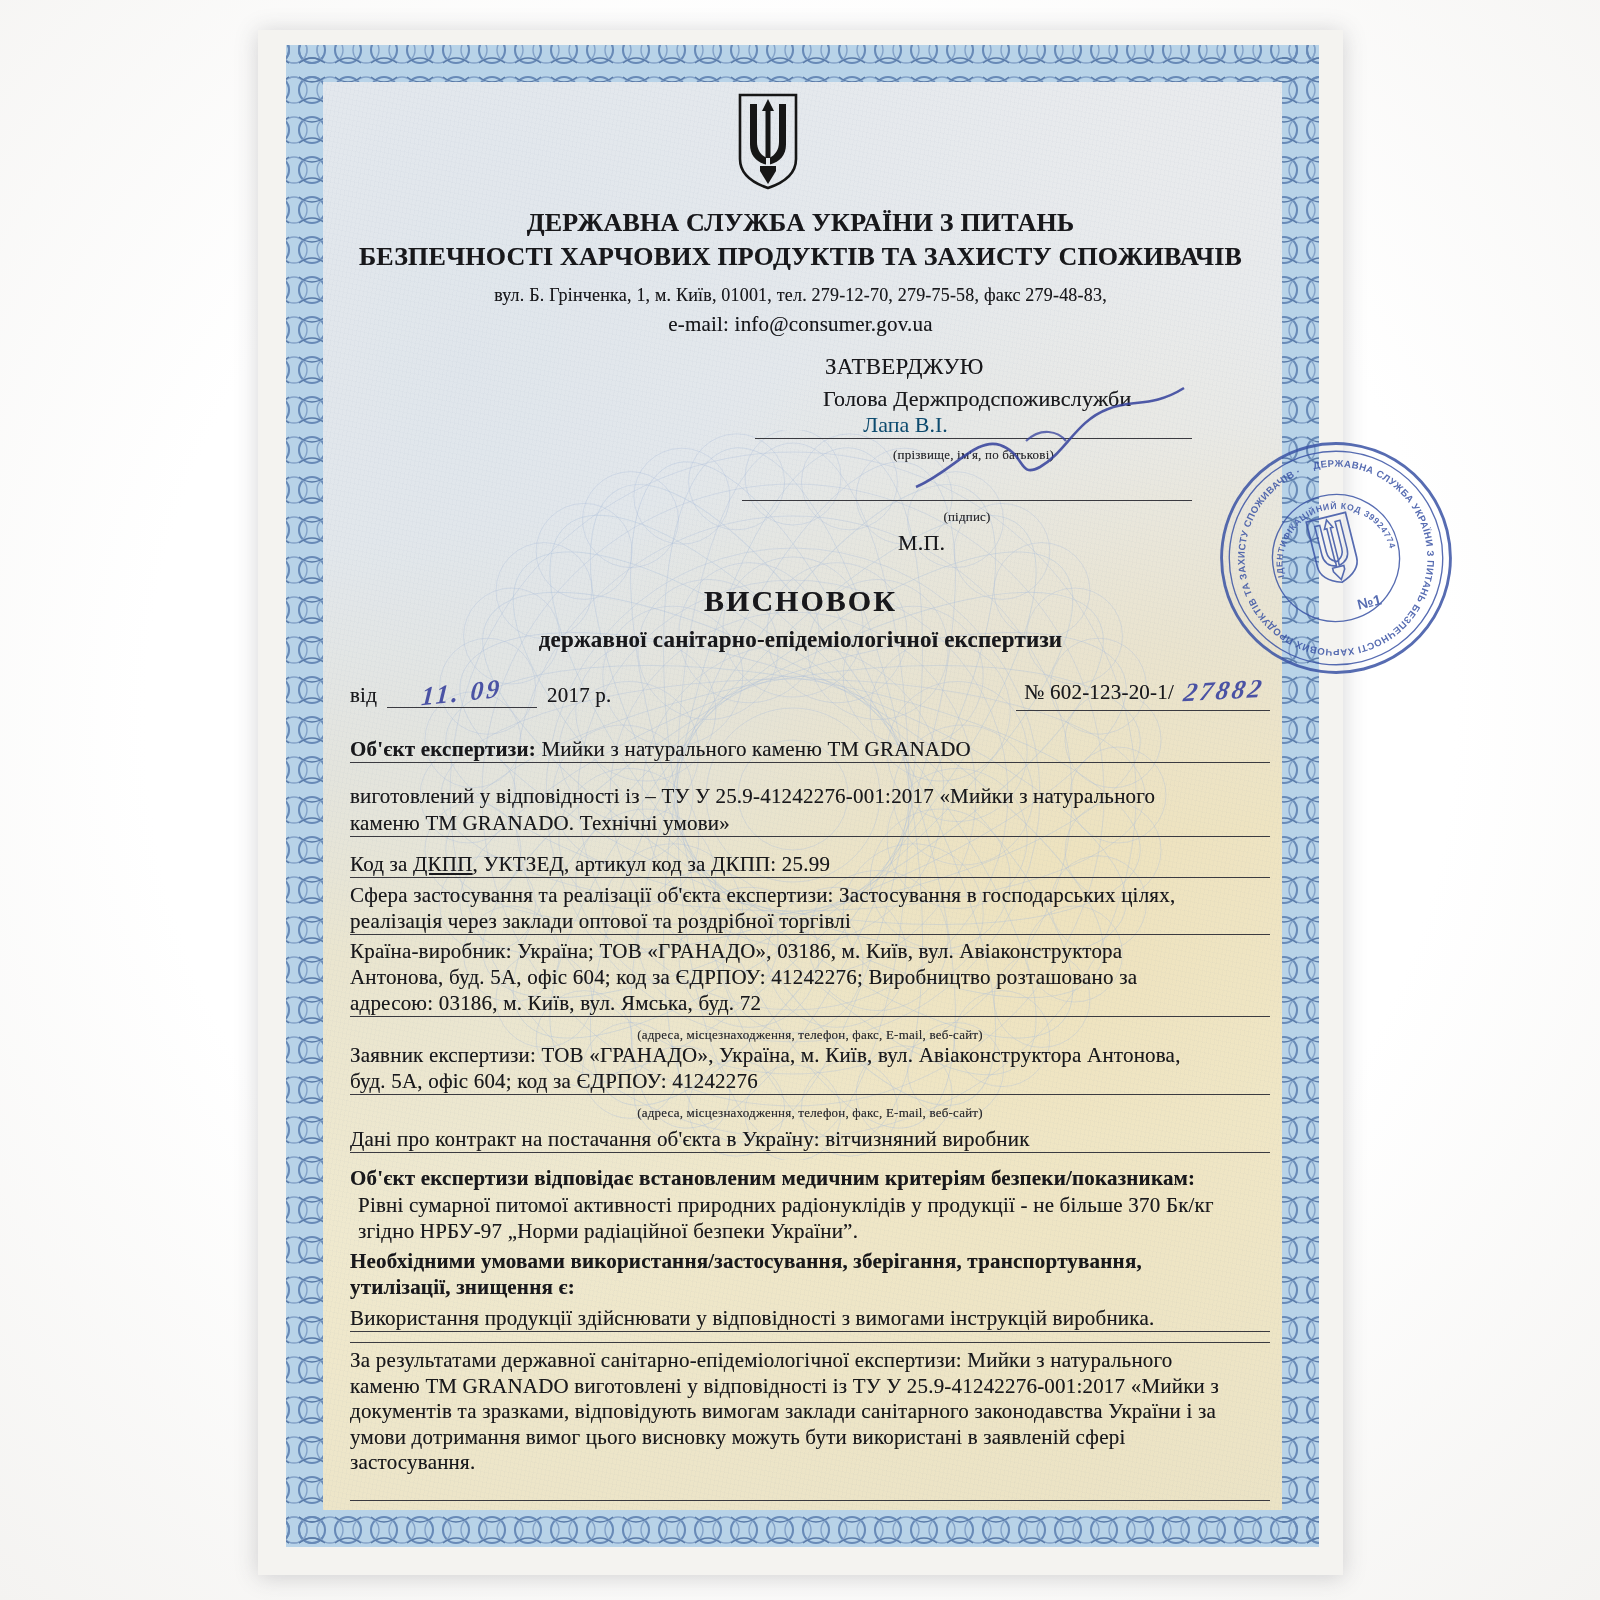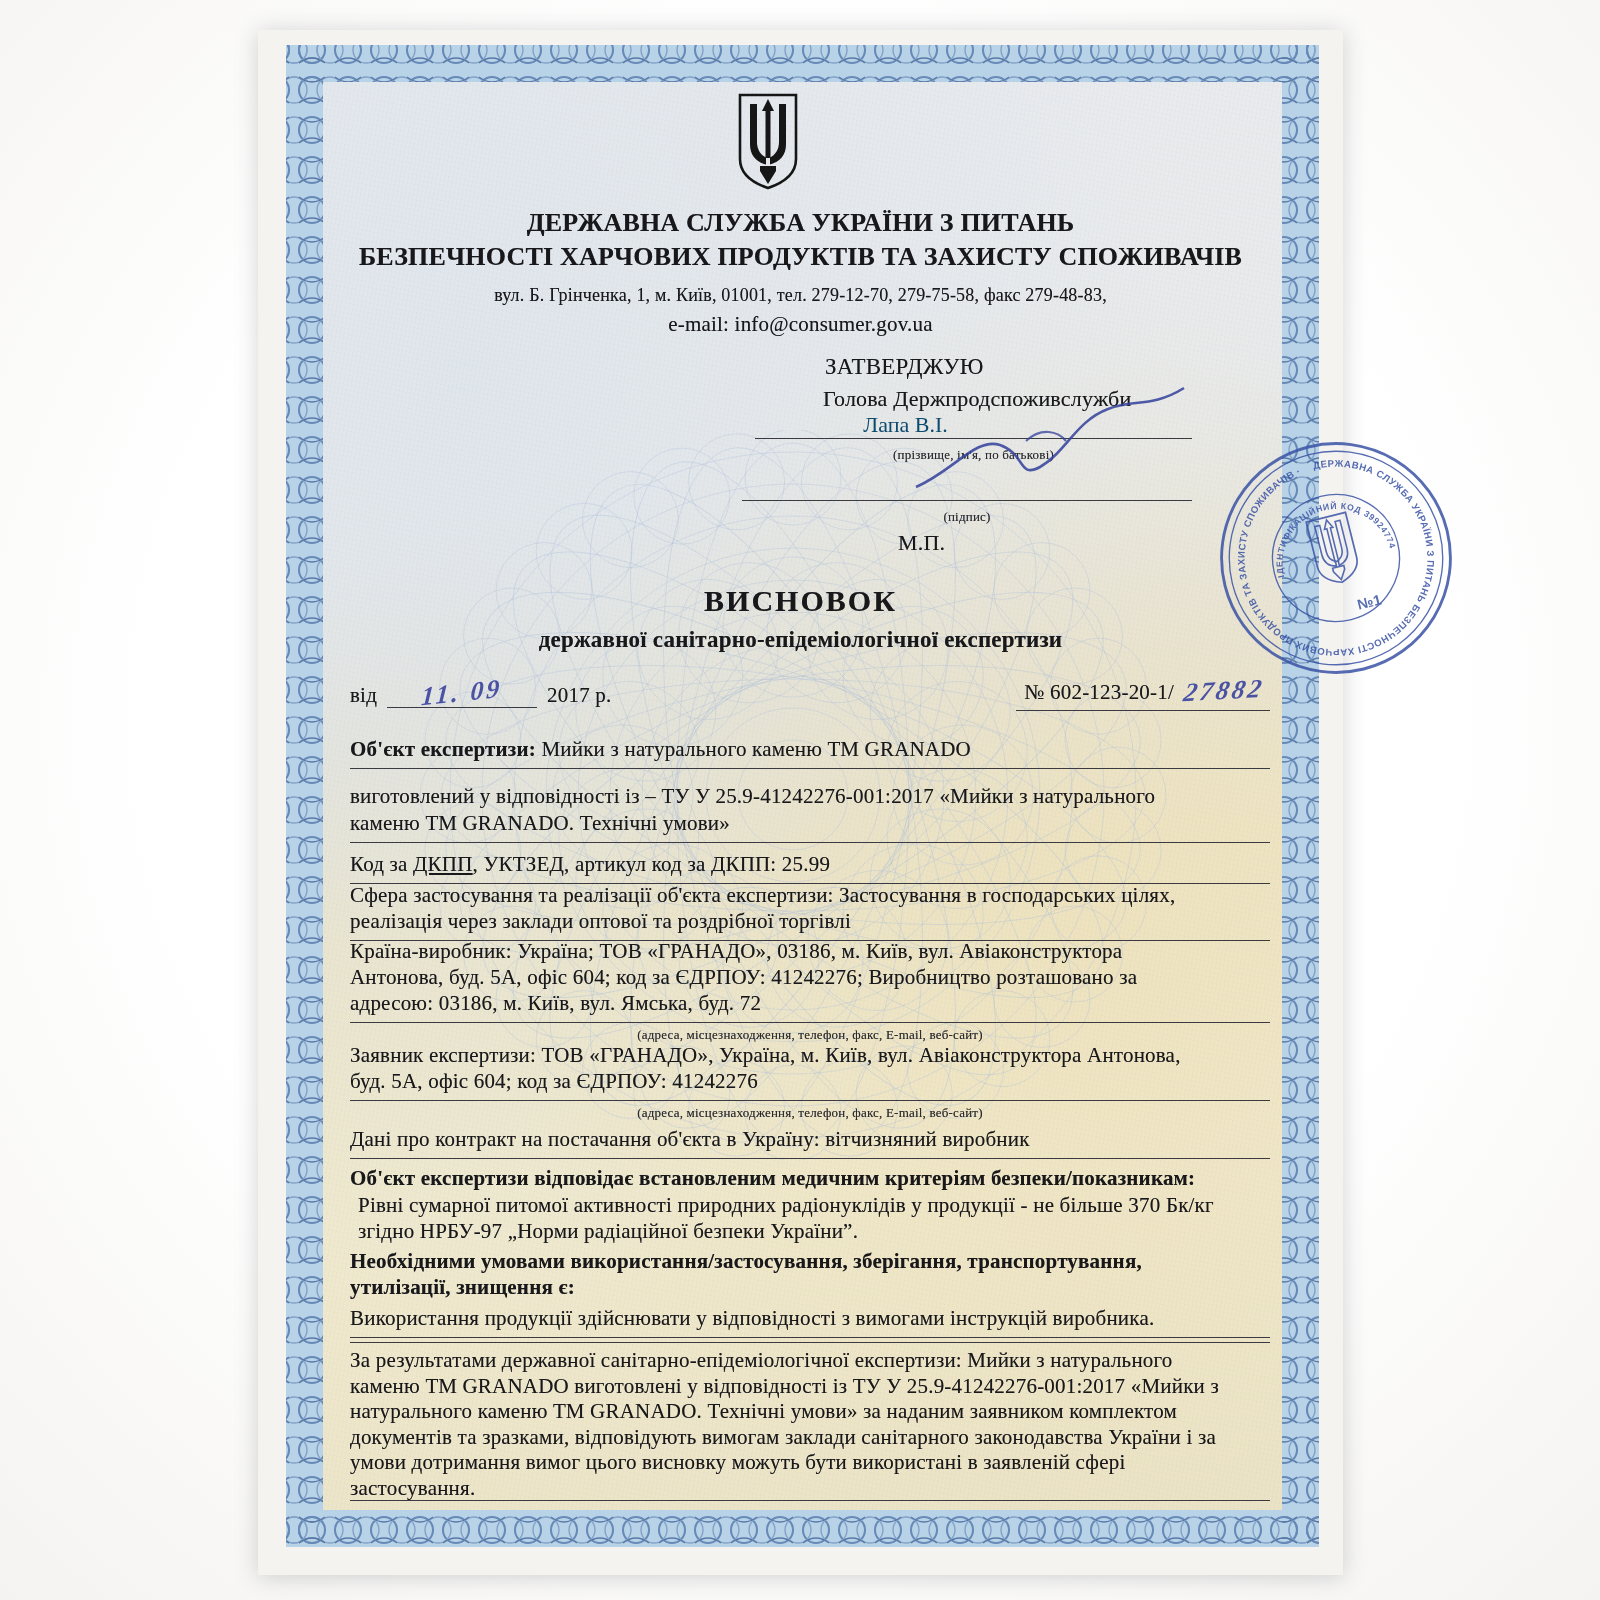--- a/index.html
+++ b/index.html
@@ -19,21 +19,21 @@
   .paper::after{content:"";position:absolute;inset:0;opacity:.5;
       background:repeating-linear-gradient(12deg, rgba(110,130,160,.05) 0 1px, rgba(255,255,255,0) 1px 5px);}
   svg.rosette{position:absolute;left:160px;top:400px;width:750px;height:730px;z-index:2;}
   .rosette ellipse,.rosette circle{fill:none;stroke:#a9bdd9;stroke-width:.9;opacity:.38;}
   svg.bands{position:absolute;inset:0;z-index:3;}
   
   .t{position:absolute;color:#18181b;font-size:21px;line-height:26px;letter-spacing:.2px;z-index:5;
      text-shadow:0 0 .5px rgba(20,20,30,.45);}
   .ctr{left:0;width:1085px;text-align:center;}
   .row{left:92px;width:920px;}
-  .u{border-bottom:1.6px solid #3a3a40;padding-bottom:6px;}
+  .u{border-bottom:1.6px solid #3a3a40;padding-bottom:0;}
   .b{font-weight:bold;}
   .hint{font-size:13px;letter-spacing:.2px;color:#2a2a2e;text-align:center;}
   .hr{position:absolute;left:92px;width:920px;border-top:1.9px solid #3a3a40;z-index:5;}
   .hand{font-style:italic;font-weight:bold;color:#4a52a4;text-shadow:none;}
   .dline{display:inline-block;width:150px;text-align:center;border-bottom:1.6px solid #3a3a40;
          margin:0 10px;vertical-align:bottom;}
   .dhand{display:inline-block;font-size:26px;letter-spacing:3px;transform:rotate(-6deg) skewX(-10deg);}
   .numgrp{position:absolute;right:0;top:-2px;border-bottom:1.6px solid #3a3a40;padding:0 6px 5px 8px;}
   .nhand{display:inline-block;font-size:26px;letter-spacing:3px;transform:rotate(-3deg) skewX(-14deg);margin-left:10px;}
   .nameline{position:absolute;left:497px;top:382px;width:437px;z-index:5;border-bottom:1.6px solid #3a3a40;
@@ -268,21 +268,20 @@
 
     <div class="t row b" style="top:1218px;">Необхідними умовами використання/застосування, зберігання, транспортування,</div>
     <div class="t row b" style="top:1244px;">утилізації, знищення є:</div>
 
     <div class="t row u" style="top:1275px;">Використання продукції здійснювати у відповідності з вимогами інструкцій виробника.</div>
     <div class="hr" style="top:1312px;"></div>
 
     <div class="t row conc" style="top:1318px;">
       <div>За результатами державної санітарно-епідеміологічної експертизи:  Мийки з натурального</div>
       <div>каменю ТМ GRANADO виготовлені у відповідності із  ТУ У 25.9-41242276-001:2017 «Мийки з</div>
-      <div>натурального каменю ТМ GRANADO. Технічні умови»  за наданим заявником комплектом</div>
       <div>документів та зразками, відповідують вимогам заклади санітарного законодавства України і за</div>
       <div>умови дотримання вимог цього висновку можуть бути використані в заявленій сфері</div>
       <div>застосування.</div>
     </div>
     <div class="hr" style="top:1470px;"></div>
 
   </div>
 </div>
 
 </body></html>

